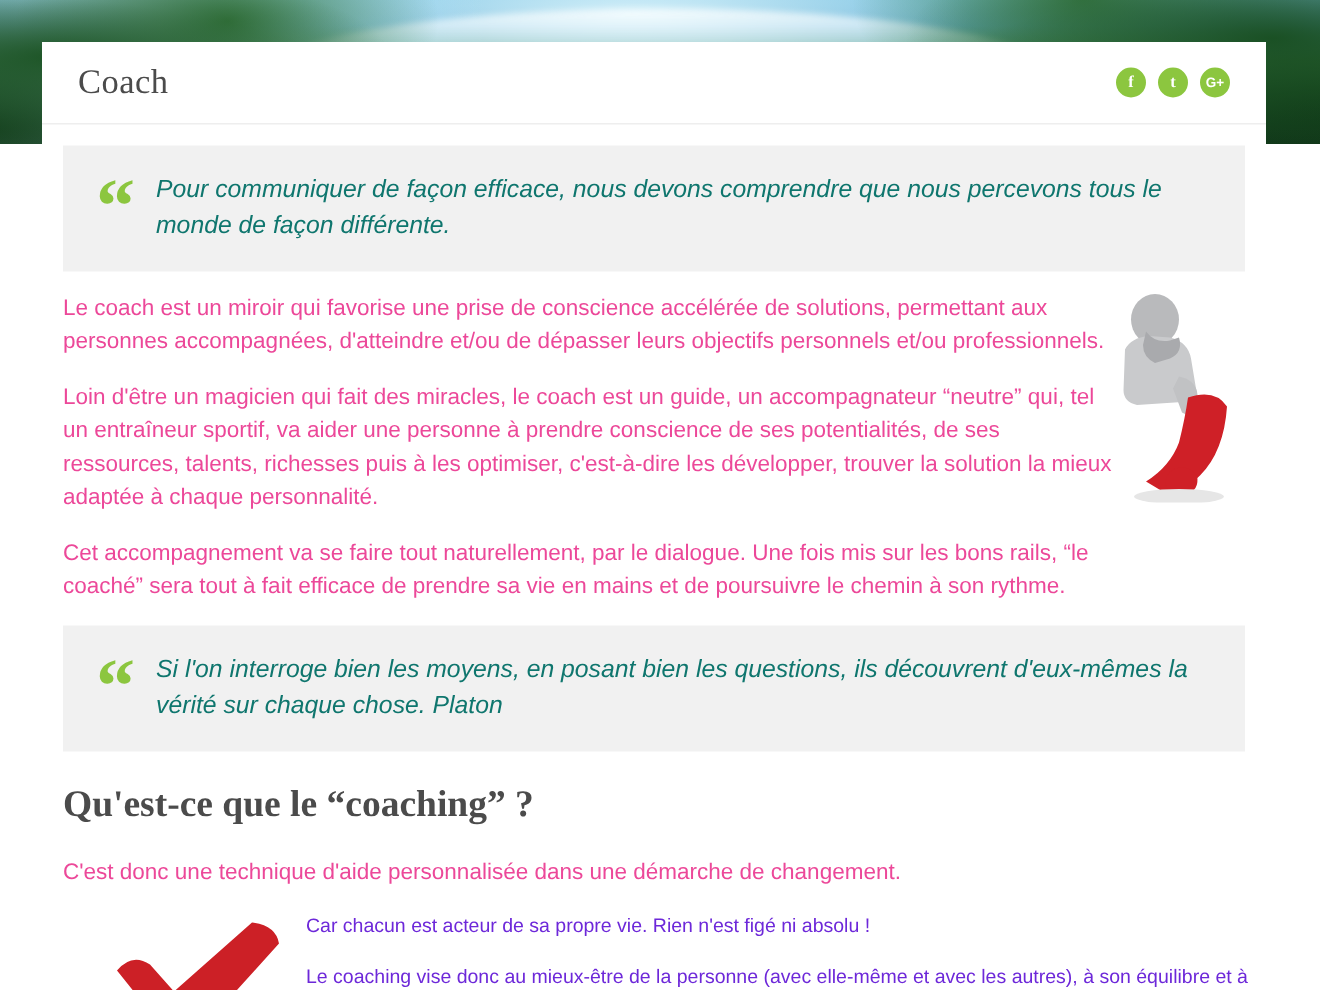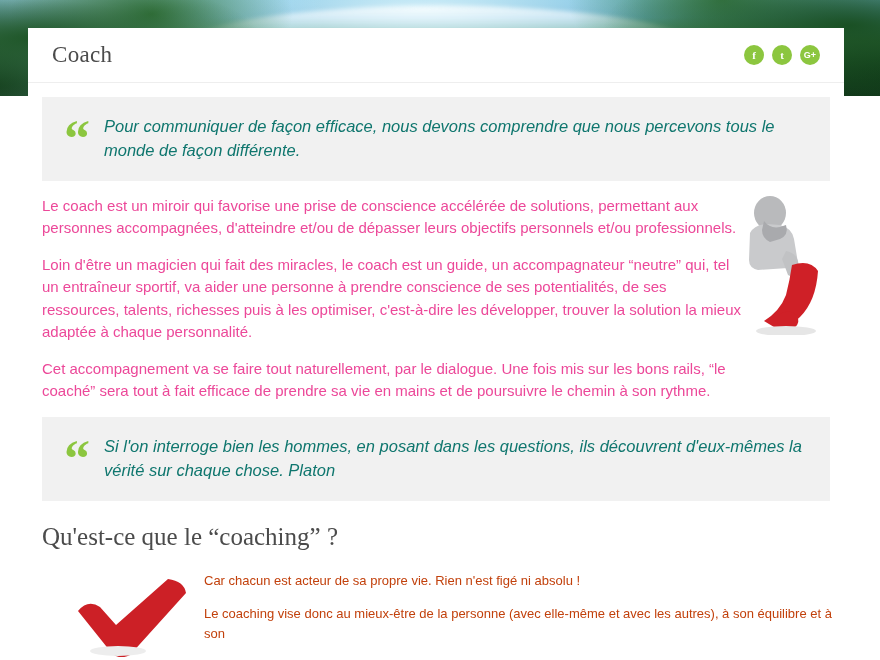--- a/index.html
+++ b/index.html
@@ -160,21 +160,21 @@
     position: absolute;
     right: 0px;
     top: 4px;
     width: 110px;
     height: 150px;
   }
   .thinker svg { display: block; }
 
   .section-heading {
     font-family: "Liberation Serif", serif;
-    font-weight: 400;
+    font-weight: 700;
     font-size: 25px;
     color: #4b4b4b;
     margin: 22px 0 20px 0;
   }
 
   .lower-block {
     position: relative;
     margin-top: 6px;
   }
   .check-wrap {
@@ -185,21 +185,21 @@
     height: 80px;
   }
   .indented {
     margin-left: 162px;
     width: 640px;
   }
   .indented p {
     margin: 0 0 14px 0;
     font-size: 13px;
     line-height: 1.5;
-    color: #c2410c;
+    color: #6d28d9;
   }
 </style>
 </head>
 <body>
 
 <div class="page">
 
   <div class="hero">
     <div class="hero-water"></div>
     <div class="hero-foliage-l"></div>
@@ -238,25 +238,26 @@
         </div>
         <div class="text-col">
           <p>Le coach est un miroir qui favorise une prise de conscience accélérée de solutions, permettant aux personnes accompagnées, d'atteindre et/ou de dépasser leurs objectifs personnels et/ou professionnels.</p>
           <p>Loin d'être un magicien qui fait des miracles, le coach est un guide, un accompagnateur “neutre” qui, tel un entraîneur sportif, va aider une personne à prendre conscience de ses potentialités, de ses ressources, talents, richesses puis à les optimiser, c'est-à-dire les développer, trouver la solution la mieux adaptée à chaque personnalité.</p>
           <p>Cet accompagnement va se faire tout naturellement, par le dialogue. Une fois mis sur les bons rails, “le coaché” sera tout à fait efficace de prendre sa vie en mains et de poursuivre le chemin à son rythme.</p>
         </div>
       </div>
 
       <div class="quote">
         <div class="quote-mark">“</div>
-        <p class="quote-text">Si l'on interroge bien les hommes, en posant dans les questions, ils découvrent d'eux-mêmes la vérité sur chaque chose. Platon</p>
+        <p class="quote-text">Si l'on interroge bien les moyens, en posant bien les questions, ils découvrent d'eux-mêmes la vérité sur chaque chose. Platon</p>
       </div>
 
       <h2 class="section-heading">Qu'est-ce que le “coaching” ?</h2>
       <div class="prose" style="padding-top:0;">
+        <p>C'est donc une technique d'aide personnalisée dans une démarche de changement.</p>
       </div>
 
       <div class="lower-block">
         <div class="check-wrap">
           <svg width="120" height="80" viewBox="0 0 120 80">
             <path d="M6 34 q10 -12 22 -4 l16 18 L96 2 q16 2 18 14 L58 78 q-12 6 -20 -4 z" fill="#cc2026"></path>
             <ellipse cx="46" cy="74" rx="28" ry="5" fill="#ededed"></ellipse>
           </svg>
         </div>
         <div class="indented">

